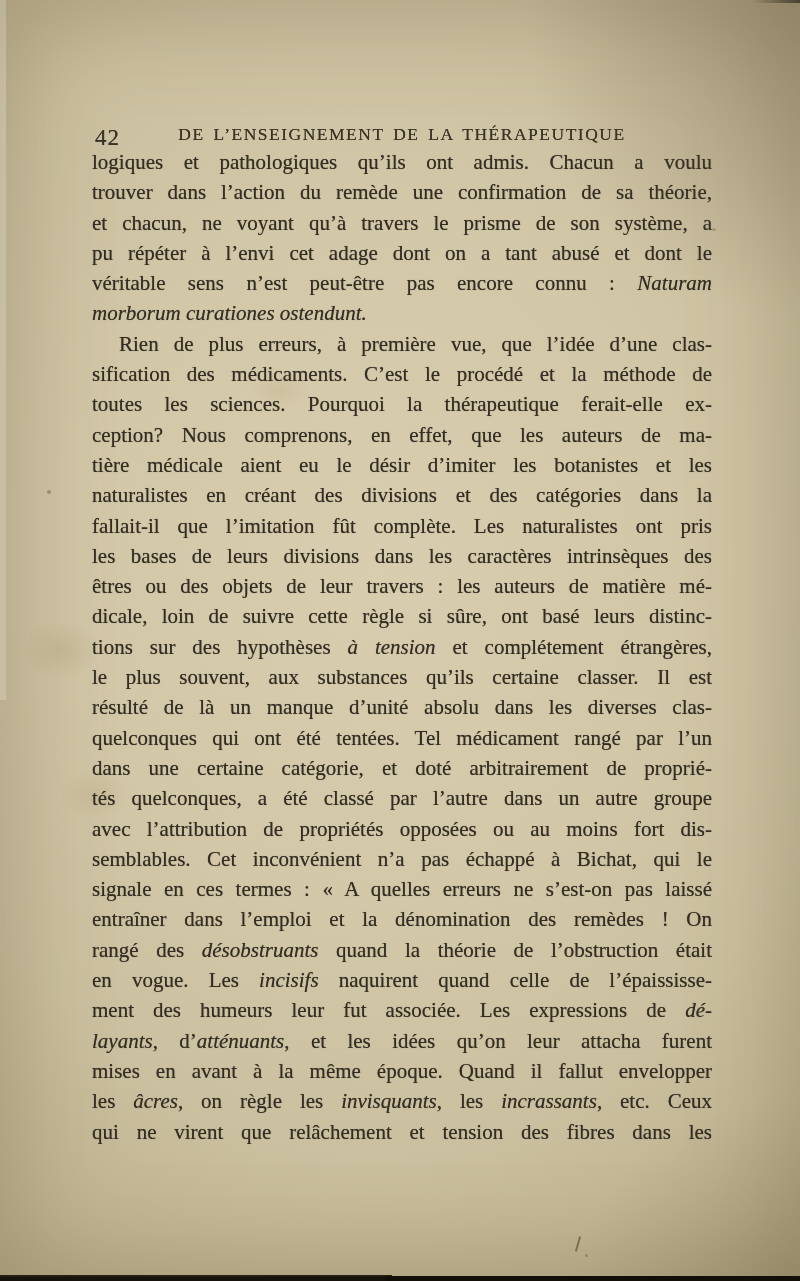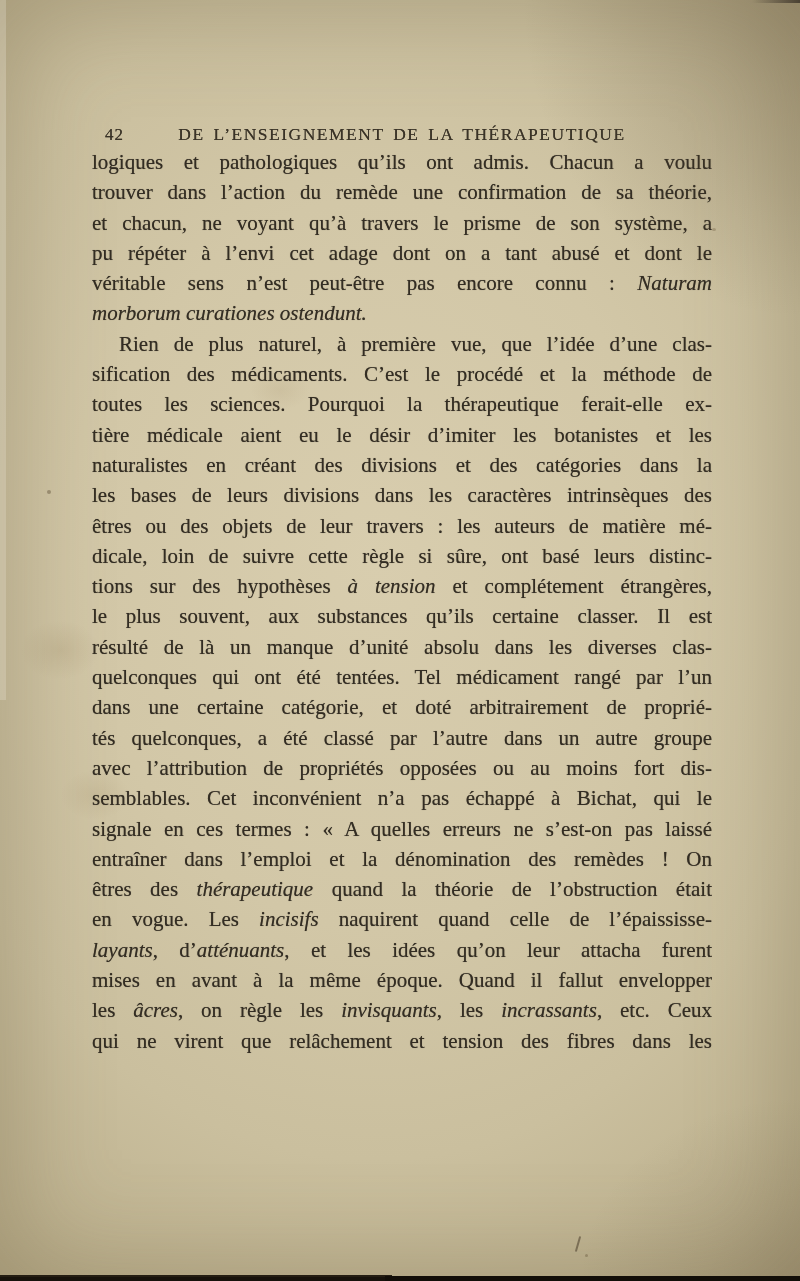--- a/index.html
+++ b/index.html
@@ -38,22 +38,22 @@
   .edge-bottom-right { position: absolute; right: 0; bottom: 0; width: 415px; height: 5px; background: #120e08; }
   .edge-top-right { position: absolute; top: 0; right: 0; width: 48px; height: 3px;
     background: linear-gradient(to left, #4a4133, rgba(74, 65, 51, 0)); }
 
   
   .page-header {
     position: absolute; top: 124px; left: 92px; width: 620px; height: 26px;
     color: #3a3327;
   }
   .page-number {
-    position: absolute; left: 13px; top: 1px;
-    font-size: 17px; letter-spacing: 1px;
+    position: absolute; left: 3px; top: 1px;
+    font-size: 23px; letter-spacing: 1px;
     text-shadow: 0 0 0.6px rgba(58, 51, 39, 0.8);
   }
   .running-title {
     text-align: center;
     font-size: 17.5px; letter-spacing: 1.5px; word-spacing: 3px;
     text-shadow: 0 0 0.6px rgba(58, 51, 39, 0.8);
   }
 
   
   .page-body {
@@ -103,40 +103,43 @@
     <div class="running-title">DE L’ENSEIGNEMENT DE LA THÉRAPEUTIQUE</div>
   </div>
 
   <div class="page-body">
       <div class="line"><span class="rm">logiques et pathologiques qu’ils ont admis. Chacun a voulu</span></div>
       <div class="line"><span class="rm">trouver dans l’action du remède une confirmation de sa théorie,</span></div>
       <div class="line"><span class="rm">et chacun, ne voyant qu’à travers le prisme de son système, a</span></div>
       <div class="line"><span class="rm">pu répéter à l’envi cet adage dont on a tant abusé et dont le</span></div>
       <div class="line"><span class="rm">véritable sens n’est peut-être pas encore connu : </span><span class="it">Naturam</span></div>
       <div class="line short"><span class="it">morborum curationes ostendunt.</span></div>
-      <div class="line indent"><span class="rm">Rien de plus naturel, à première vue, que l’idée d’une clas-</span></div>
+      <div class="line indent"><span class="rm">Rien de plus erreurs, à première vue, que l’idée d’une clas-</span></div>
       <div class="line"><span class="rm">sification des médicaments. C’est le procédé et la méthode de</span></div>
       <div class="line"><span class="rm">toutes les sciences. Pourquoi la thérapeutique ferait-elle ex-</span></div>
+      <div class="line"><span class="rm">ception? Nous comprenons, en effet, que les auteurs de ma-</span></div>
       <div class="line"><span class="rm">tière médicale aient eu le désir d’imiter les botanistes et les</span></div>
       <div class="line"><span class="rm">naturalistes en créant des divisions et des catégories dans la</span></div>
+      <div class="line"><span class="rm">fallait-il que l’imitation fût complète. Les naturalistes ont pris</span></div>
       <div class="line"><span class="rm">les bases de leurs divisions dans les caractères intrinsèques des</span></div>
       <div class="line"><span class="rm">êtres ou des objets de leur travers : les auteurs de matière mé-</span></div>
       <div class="line"><span class="rm">dicale, loin de suivre cette règle si sûre, ont basé leurs distinc-</span></div>
       <div class="line"><span class="rm">tions sur des hypothèses </span><span class="it">à tension</span><span class="rm"> et complétement étrangères,</span></div>
       <div class="line"><span class="rm">le plus souvent, aux substances qu’ils certaine classer. Il est</span></div>
       <div class="line"><span class="rm">résulté de là un manque d’unité absolu dans les diverses clas-</span></div>
       <div class="line"><span class="rm">quelconques qui ont été tentées. Tel médicament rangé par l’un</span></div>
       <div class="line"><span class="rm">dans une certaine catégorie, et doté arbitrairement de proprié-</span></div>
       <div class="line"><span class="rm">tés quelconques, a été classé par l’autre dans un autre groupe</span></div>
       <div class="line"><span class="rm">avec l’attribution de propriétés opposées ou au moins fort dis-</span></div>
       <div class="line"><span class="rm">semblables. Cet inconvénient n’a pas échappé à Bichat, qui le</span></div>
       <div class="line"><span class="rm">signale en ces termes : « A quelles erreurs ne s’est-on pas laissé</span></div>
       <div class="line"><span class="rm">entraîner dans l’emploi et la dénomination des remèdes ! On</span></div>
-      <div class="line"><span class="rm">êtres des </span><span class="it">thérapeutique</span><span class="rm"> quand la théorie de l’obstruction était</span></div>
+      <div class="line"><span class="rm">rangé des </span><span class="it">désobstruants</span><span class="rm"> quand la théorie de l’obstruction était</span></div>
       <div class="line"><span class="rm">en vogue. Les </span><span class="it">incisifs</span><span class="rm"> naquirent quand celle de l’épaississe-</span></div>
+      <div class="line"><span class="rm">ment des humeurs leur fut associée. Les expressions de </span><span class="it">dé-</span></div>
       <div class="line"><span class="it">layants</span><span class="rm">, d’</span><span class="it">atténuants</span><span class="rm">, et les idées qu’on leur attacha furent</span></div>
       <div class="line"><span class="rm">mises en avant à la même époque. Quand il fallut envelopper</span></div>
       <div class="line"><span class="rm">les </span><span class="it">âcres</span><span class="rm">, on règle les </span><span class="it">invisquants</span><span class="rm">, les </span><span class="it">incrassants</span><span class="rm">, etc. Ceux</span></div>
       <div class="line"><span class="rm">qui ne virent que relâchement et tension des fibres dans les</span></div>
     </div>
 
   <div class="left-light-strip"></div>
   <div class="corner-shade-tr"></div>
   <div class="corner-shade-br"></div>
   <div class="vignette"></div>

